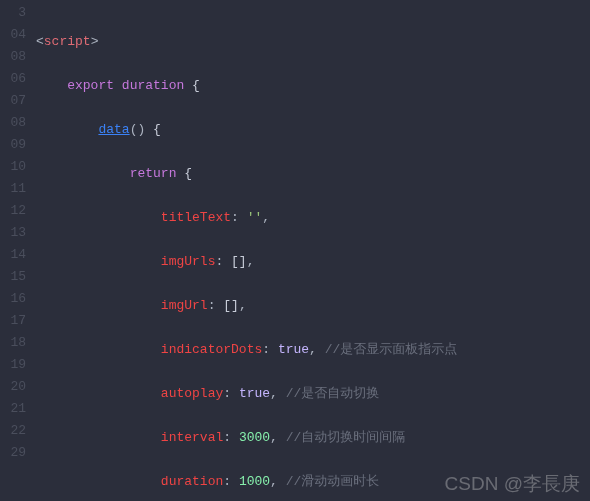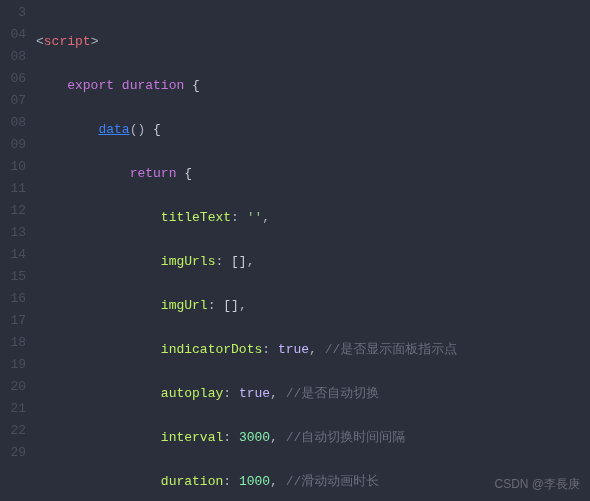--- a/index.html
+++ b/index.html
@@ -32,34 +32,34 @@
     padding-top: 9px;
     padding-left: 6px;
     white-space: pre;
     color: #bcc1d0;
     position: relative;
   }
   .line { height: 22px; }
   .tok-tag   { color: #e06c75; }
   .tok-kw    { color: #c678dd; }
   .tok-func  { color: #3b82f6; text-decoration: underline; }
-  .tok-prop  { color: #bef264; }
+  .tok-prop  { color: #ef4444; }
   .tok-str   { color: #98c379; }
   .tok-num   { color: #86efac; }
   .tok-bool  { color: #c4b5fd; }
   .tok-brace { color: #c8cdd9; }
   .tok-punc  { color: #abb2bf; }
   .tok-comm  { color: #6a6f7d; text-align: center; }
   .watermark {
     position: absolute;
     right: 10px;
     bottom: 6px;
     color: rgba(220,220,220,0.35);
     font-family: Arial, sans-serif;
-    font-size: 12px;
+    font-size: 19px;
     text-align: right;
   }
 </style>
 </head>
 <body>
 
 <div class="editor">
   <div class="gutter">
     <div>3</div>
     <div>04</div>

